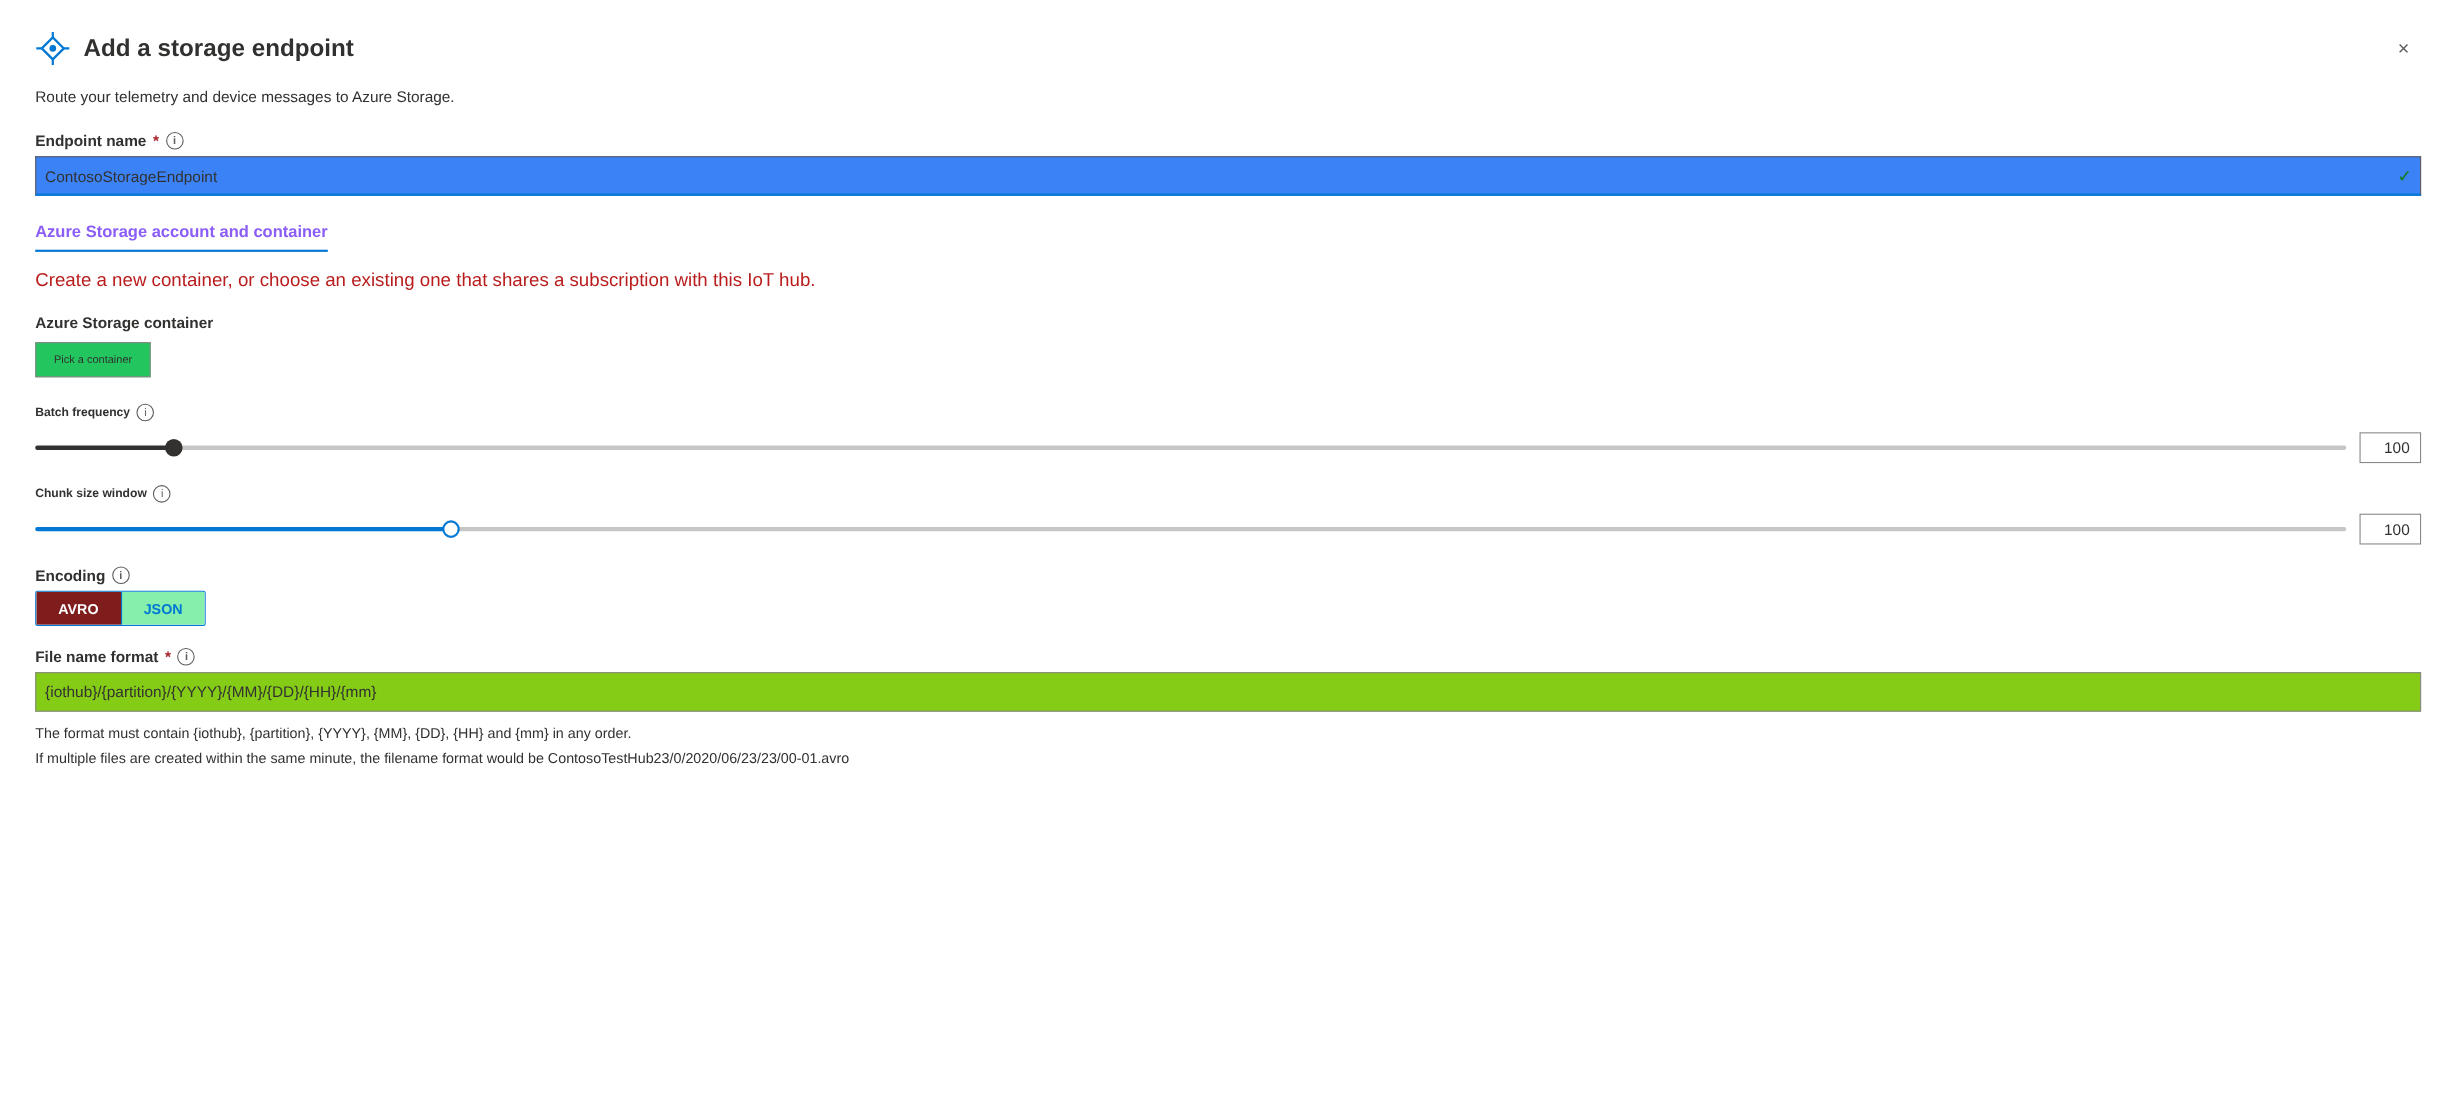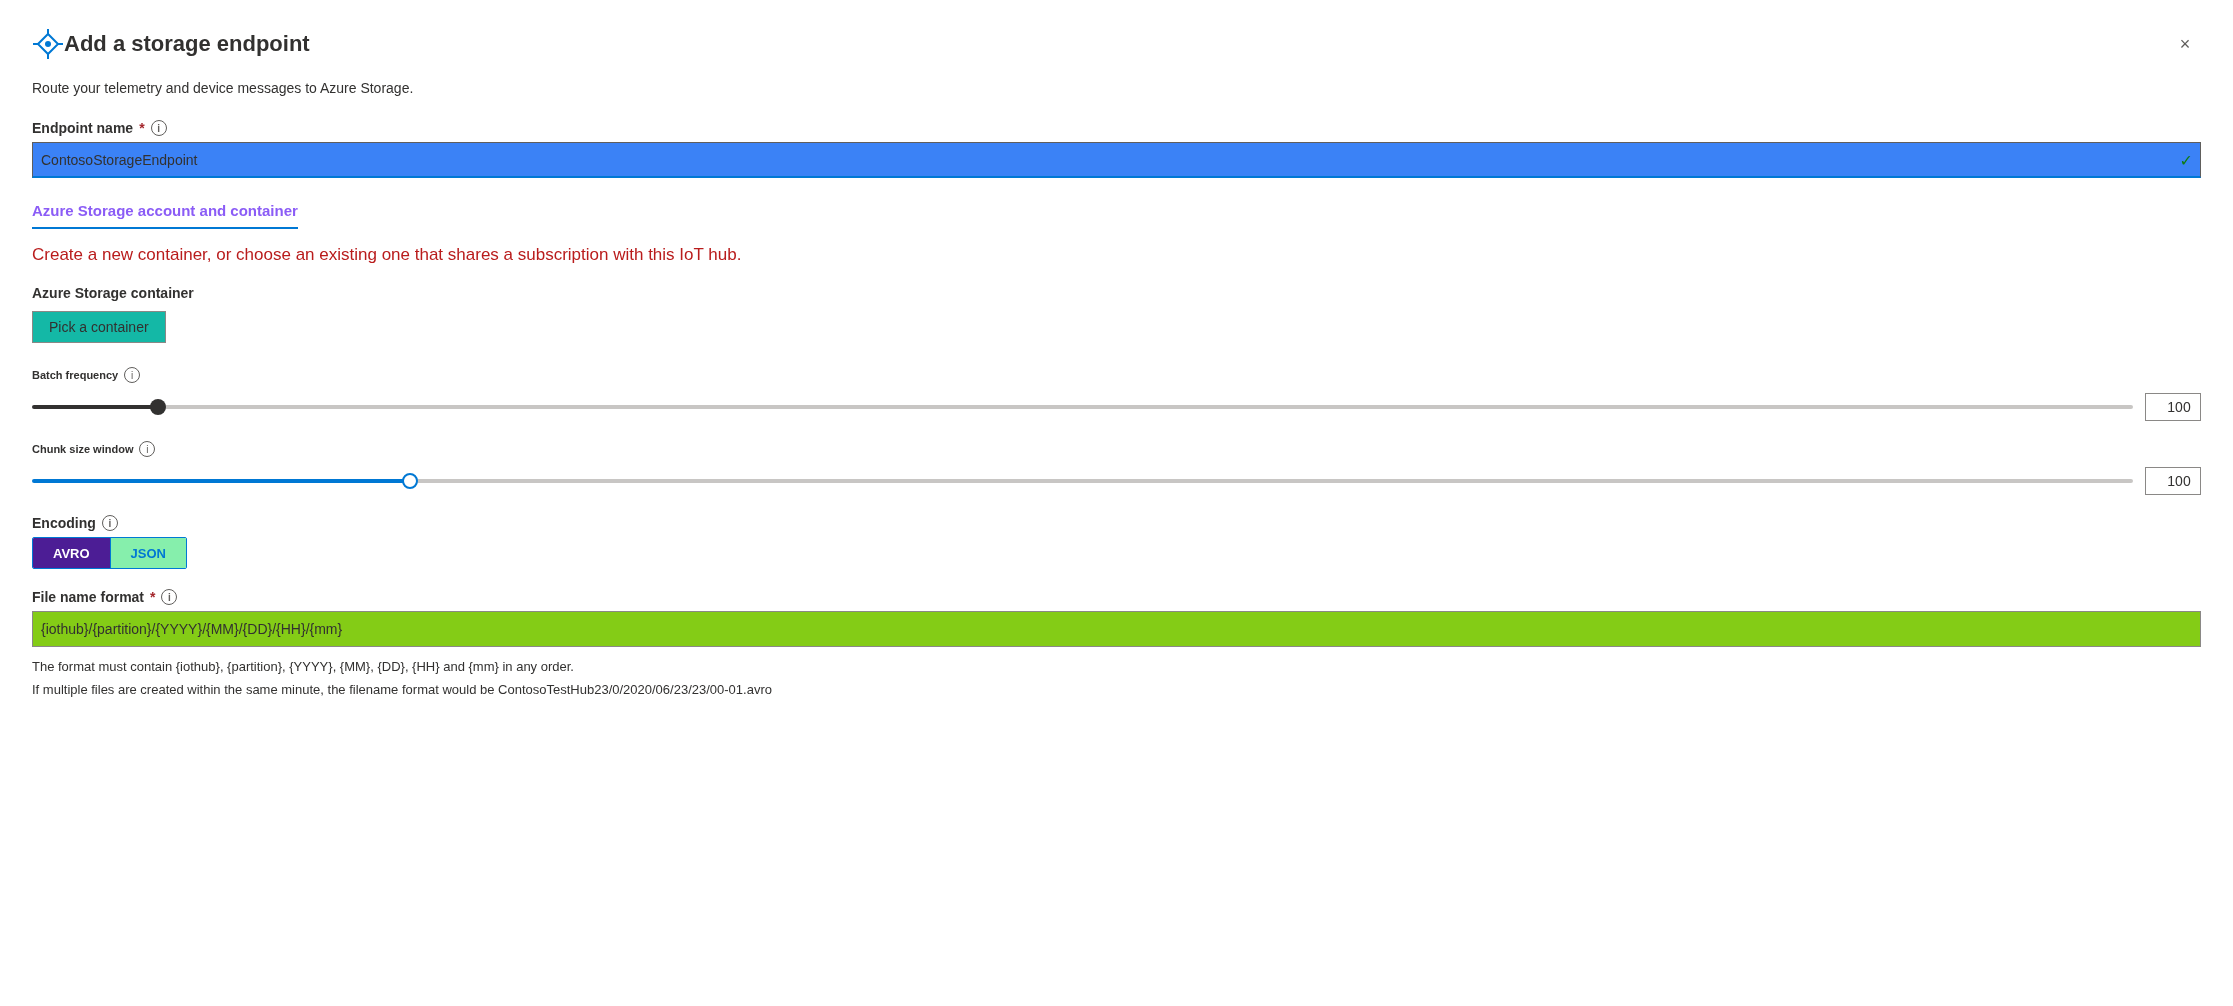--- a/index.html
+++ b/index.html
@@ -28,20 +28,21 @@
     .dialog-header {
       display: flex;
       align-items: center;
       justify-content: space-between;
       margin-bottom: 20px;
     }
 
     .dialog-title-row {
       display: flex;
       align-items: center;
+      gap: 12px;
     }
 
     .dialog-icon {
       width: 32px;
       height: 32px;
       flex-shrink: 0;
     }
 
     .dialog-title {
       font-size: 22px;
@@ -143,24 +144,24 @@
     }
 
     .sub-label {
       font-size: 14px;
       font-weight: 600;
       color: #323130;
       margin-bottom: 10px;
     }
 
     .pick-container-btn {
-      background: #14b8a6;
+      background: #22c55e;
       border: 1px solid #8a8886;
       padding: 6px 16px;
-      font-size: 14px;
+      font-size: 10px;
       font-family: inherit;
       color: #323130;
       cursor: pointer;
       height: 32px;
       display: flex;
       align-items: center;
       margin-bottom: 24px;
     }
 
     .slider-section {
@@ -253,21 +254,21 @@
       font-size: 13px;
       font-weight: 600;
       cursor: pointer;
       height: 30px;
       display: flex;
       align-items: center;
       justify-content: center;
     }
 
     .toggle-option-active {
-      background: #4c1d95;
+      background: #7f1d1d;
       color: #fff;
     }
 
     .toggle-option-inactive {
       background: #86efac;
       color: #0078d4;
       border-left: 1px solid #0078d4;
     }
 
     .file-name-section {

